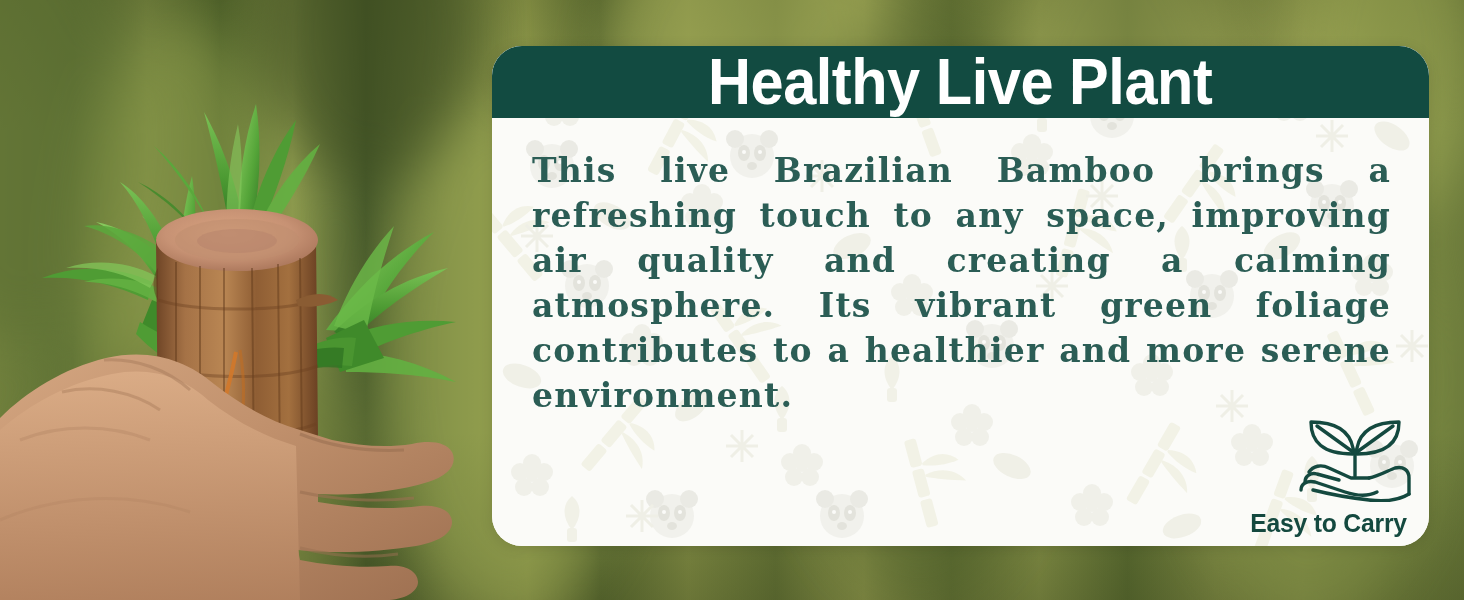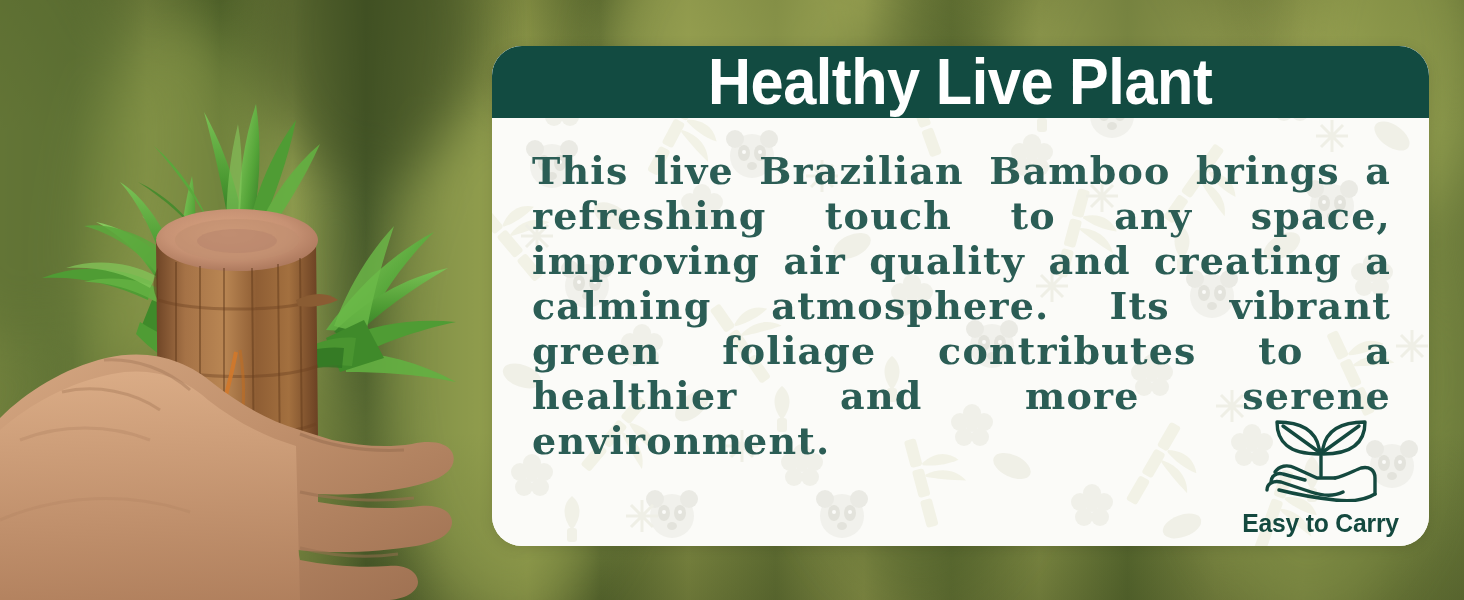--- a/index.html
+++ b/index.html
@@ -43,30 +43,30 @@
     color:#ffffff;font-size:64px;line-height:64px;font-weight:700;
     font-family:"Liberation Sans Narrow","Liberation Sans",sans-serif;
     letter-spacing:-0.5px;transform:scaleX(.93);transform-origin:center;
     white-space:nowrap;
   }
   .card-body{position:relative;padding:30px 38px 0 40px;}
   .desc{
     position:relative;
     color:#2b5d55;
     font-family:"DejaVu Serif","Liberation Serif",serif;
-    font-size:38px;line-height:45px;font-weight:700;
+    font-size:33px;line-height:45px;font-weight:700;
     letter-spacing:1.2px;word-spacing:2px;
     text-align:justify;text-align-last:left;
     margin:0;max-width:890px;
   }
 
   
   .badge{
     position:absolute;right:18px;bottom:8px;width:180px;
-    display:flex;flex-direction:column;align-items:center;gap:6px;
+    display:flex;flex-direction:column;align-items:flex-end;gap:6px;
   }
   .badge-icon{width:112px;height:104px;display:block;}
   .badge-label{
     color:#14493f;font-size:26px;font-weight:700;line-height:30px;
     font-family:"Liberation Sans Narrow","Liberation Sans",sans-serif;
     letter-spacing:-0.2px;transform:scaleX(.95);white-space:nowrap;
   }
 </style>
 </head>
 <body>

